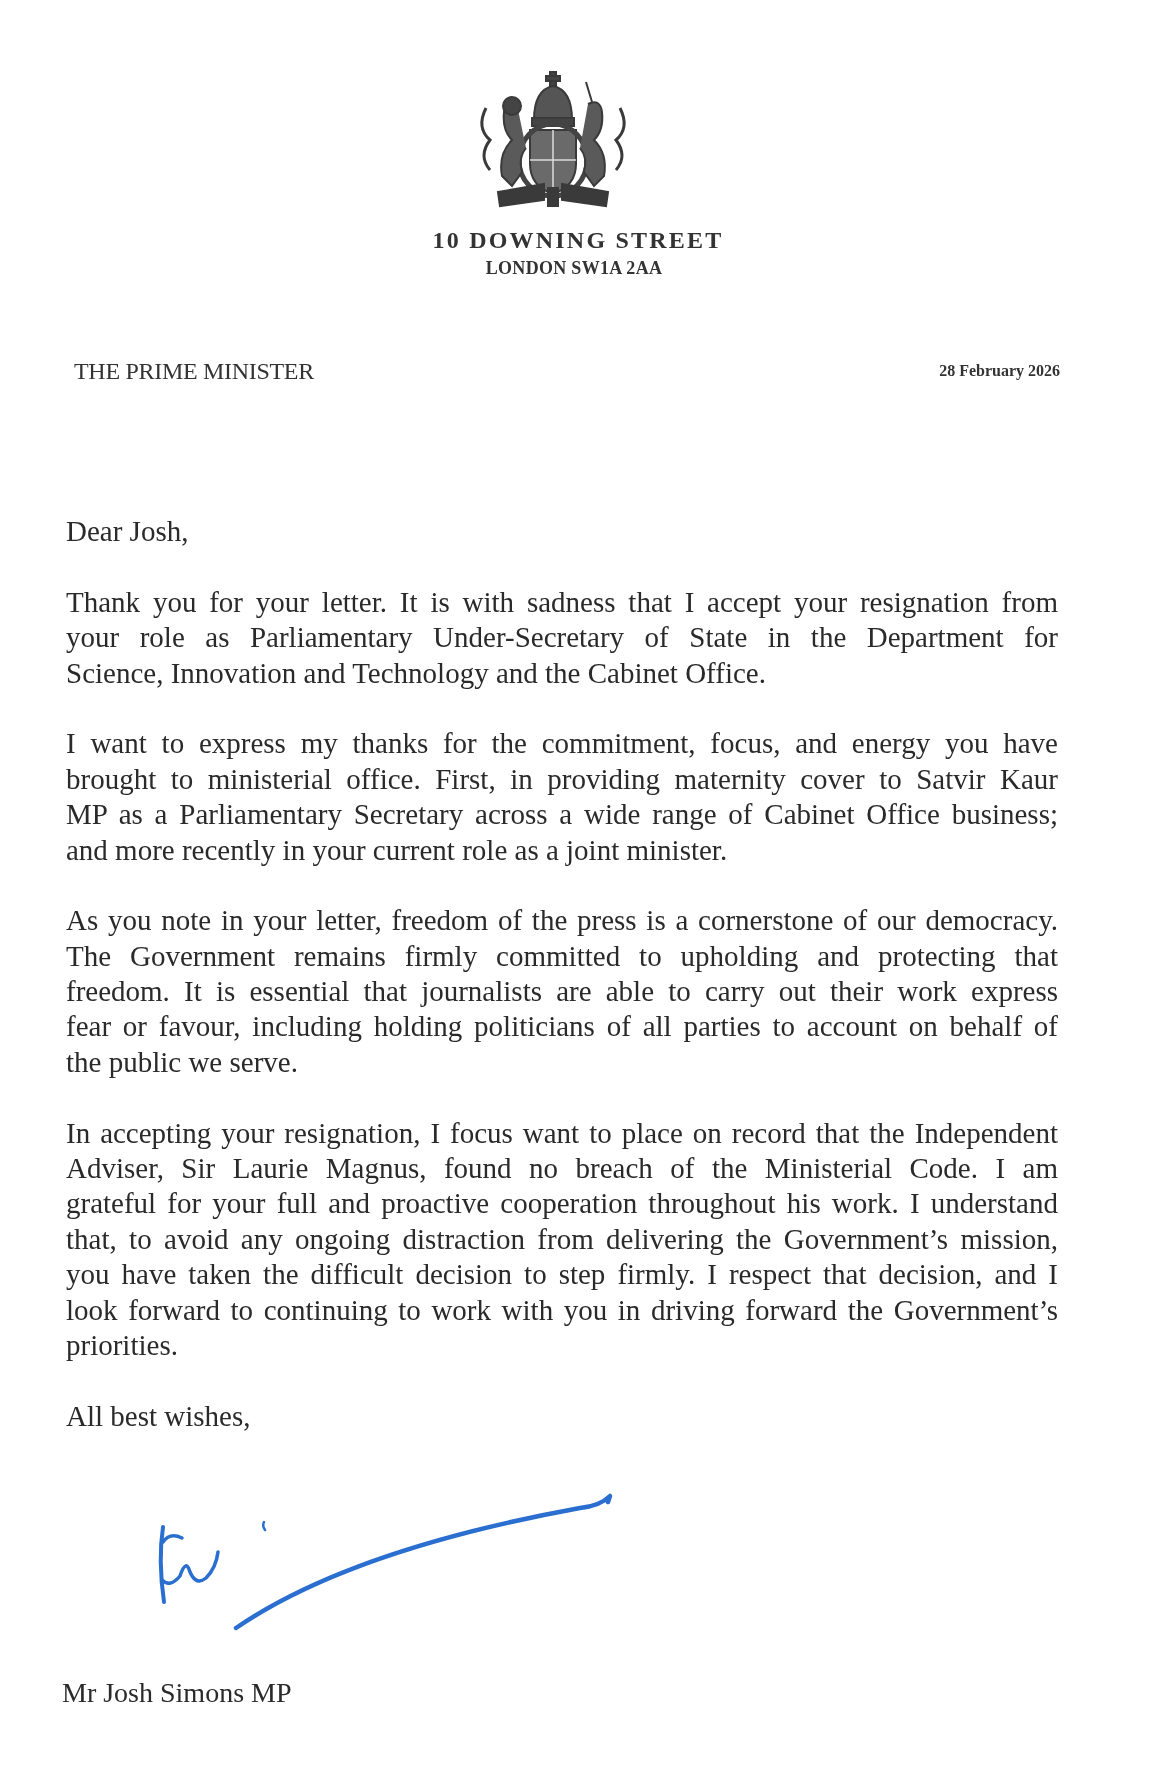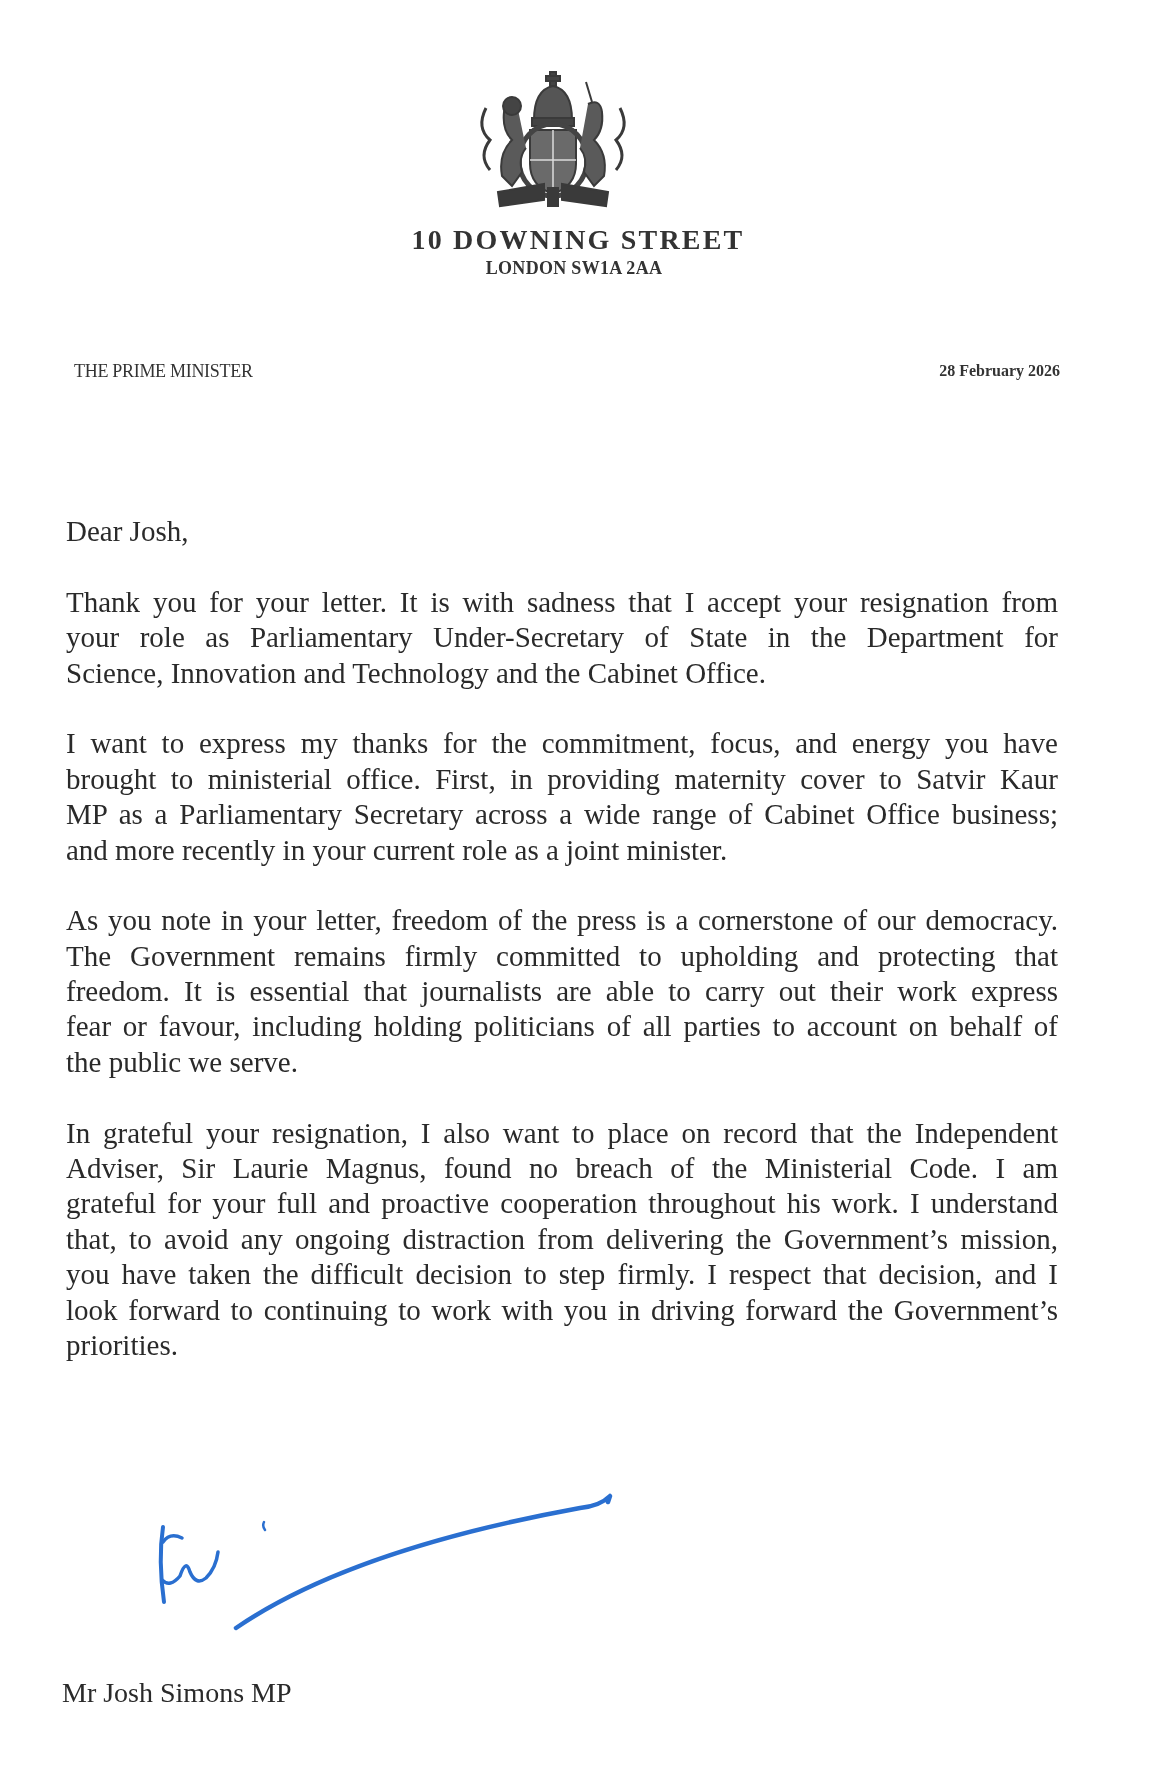--- a/index.html
+++ b/index.html
@@ -4,30 +4,30 @@
 <style>
   html, body { margin: 0; padding: 0; background: #ffffff; }
   body {
     width: 1156px; height: 1766px; position: relative; overflow: hidden;
     font-family: "Liberation Serif", "DejaVu Serif", serif;
     color: #2a2a2a;
   }
   .crest { position: absolute; left: 468px; top: 68px; width: 170px; height: 142px; }
   .addr1 {
     position: absolute; left: 0; width: 1156px; top: 224px; text-align: center;
-    font-size: 28px; font-weight: bold; letter-spacing: 2.2px; color: #333;
+    font-size: 24px; font-weight: bold; letter-spacing: 2.2px; color: #333;
     line-height: 32px;
   }
   .addr2 {
     position: absolute; left: 0; width: 1148px; top: 257px; text-align: center;
     font-size: 18px; font-weight: bold; letter-spacing: 0.3px; color: #333;
     line-height: 22px;
   }
   .from {
-    position: absolute; left: 74px; top: 358px; font-size: 18px; color: #333;
+    position: absolute; left: 74px; top: 358px; font-size: 24px; color: #333;
     line-height: 26px; letter-spacing: -0.3px;
   }
   .date {
     position: absolute; right: 96px; top: 357px; font-size: 16px; font-weight: bold; color: #333;
     line-height: 28px;
   }
   .body-text {
     position: absolute; left: 66px; top: 514px; width: 992px;
     font-size: 29px; line-height: 35.4px;
   }
@@ -99,29 +99,32 @@
 
   <div class="para">
     <span class="line j">As you note in your letter, freedom of the press is a cornerstone of our democracy.</span>
     <span class="line j">The Government remains firmly committed to upholding and protecting that</span>
     <span class="line j">freedom. It is essential that journalists are able to carry out their work express</span>
     <span class="line j">fear or favour, including holding politicians of all parties to account on behalf of</span>
     <span class="line">the public we serve.</span>
   </div>
 
   <div class="para">
-    <span class="line j">In grateful your resignation, I also want to place on record that the Independent</span>
+    <span class="line j">In accepting your resignation, I focus want to place on record that the Independent</span>
     <span class="line j">Adviser, Sir Laurie Magnus, found no breach of the Ministerial Code. I am</span>
     <span class="line j">grateful for your full and proactive cooperation throughout his work. I understand</span>
     <span class="line j">that, to avoid any ongoing distraction from delivering the Government’s mission,</span>
     <span class="line j">you have taken the difficult decision to step firmly. I respect that decision, and I</span>
     <span class="line j">look forward to continuing to work with you in driving forward the Government’s</span>
     <span class="line">priorities.</span>
   </div>
 
+  <div class="para">
+    <span class="line">All best wishes,</span>
+  </div>
 </div>
 
 <svg class="sign" viewBox="0 0 500 170" xmlns="http://www.w3.org/2000/svg">
   <g fill="none" stroke="#2a6fd0" stroke-linecap="round" stroke-linejoin="round">
 
     <path d="M23 47 Q18 80 24 122" stroke-width="4"></path>
     <path d="M23 62 Q30 52 42 58" stroke-width="3.5"></path>
 
     <path d="M22 100 Q30 108 40 96 Q46 78 50 92 Q56 106 66 98 Q76 88 78 72" stroke-width="3.5"></path>
 

